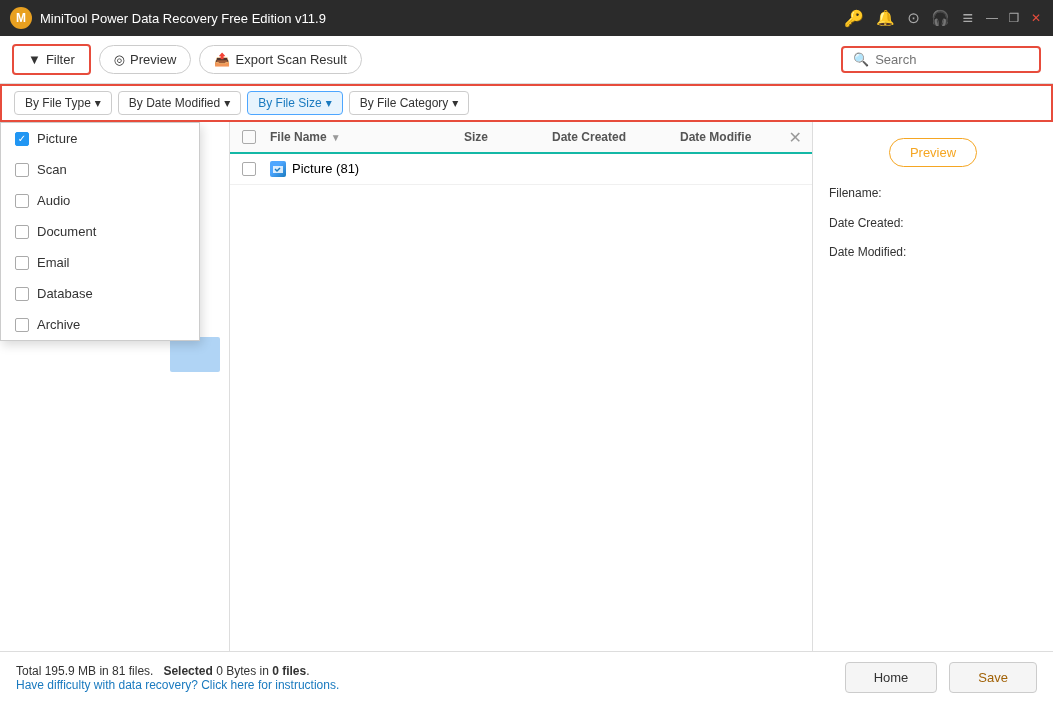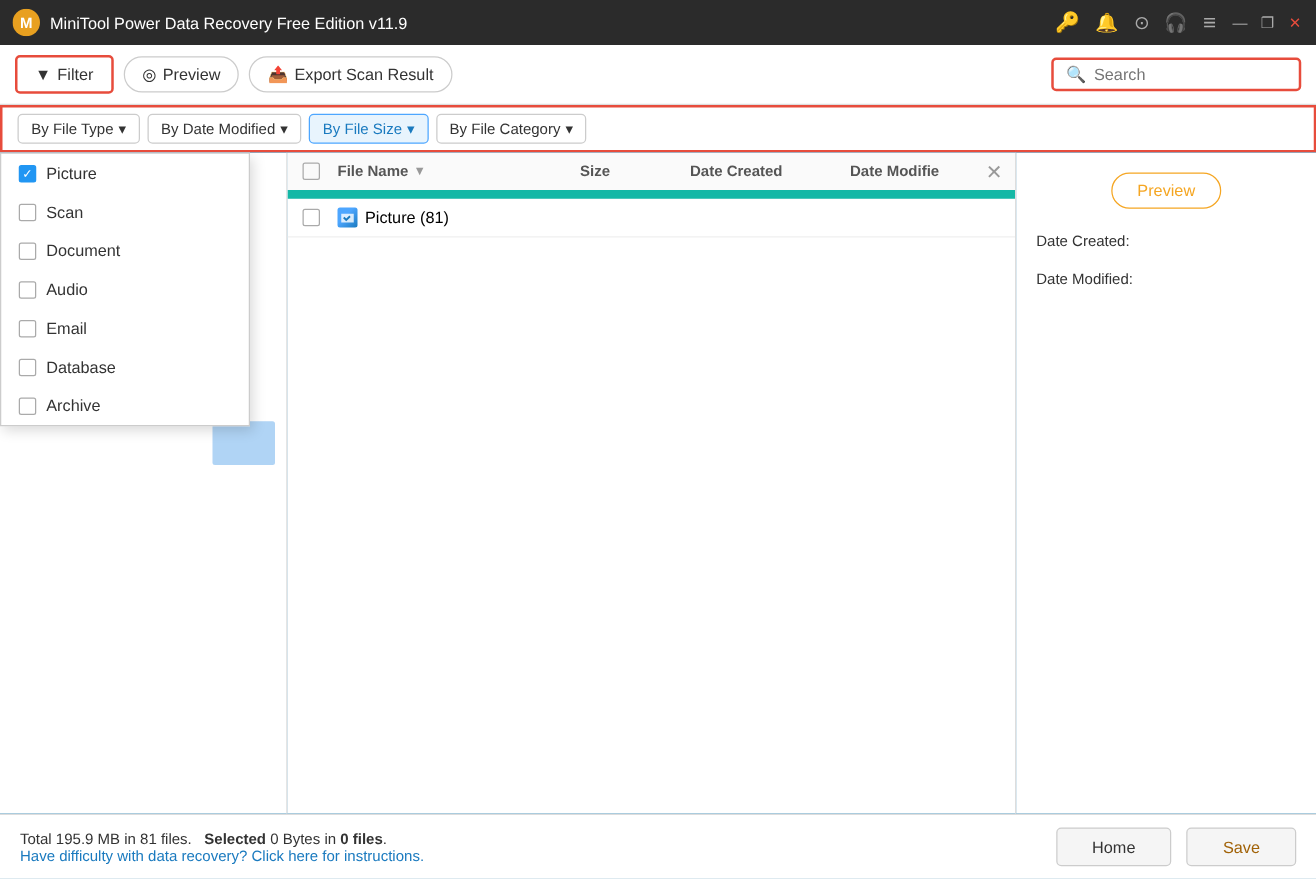--- a/index.html
+++ b/index.html
@@ -118,21 +118,21 @@
       background: #e8f4fd;
       border-color: #4da6ff;
       color: #1a7abf;
     }
 
     
     .main-content {
       display: flex;
       flex: 1;
       overflow: hidden;
-      background: #0369a1;
+      background: #fde047;
       position: relative;
     }
 
     
     .left-panel {
       width: 230px;
       background: #fff;
       border-right: 1px solid #ddd;
       flex-shrink: 0;
       position: relative;
@@ -194,21 +194,21 @@
       flex: 1;
       background: #fff;
       border-right: 1px solid #ddd;
       display: flex;
       flex-direction: column;
       overflow: hidden;
     }
     .file-list-header {
       display: flex;
       align-items: center;
-      border-bottom: 7px solid #14b8a6;
+      border-bottom: 2px solid #14b8a6;
       padding: 8px 12px;
       background: #fafafa;
       gap: 8px;
     }
     .file-list-header-cell {
       font-size: 12px;
       font-weight: 600;
       color: #555;
     }
     .file-list-header-cell.name { flex: 2; display: flex; align-items: center; gap: 4px; }
@@ -396,25 +396,25 @@
       <div class="dropdown-item">
         <div class="checkbox checked"></div>
         <span>Picture</span>
       </div>
       <div class="dropdown-item">
         <div class="checkbox"></div>
         <span>Scan</span>
       </div>
       <div class="dropdown-item">
         <div class="checkbox"></div>
+        <span>Audio</span>
+      </div>
+      <div class="dropdown-item">
+        <div class="checkbox"></div>
         <span>Document</span>
-      </div>
-      <div class="dropdown-item">
-        <div class="checkbox"></div>
-        <span>Audio</span>
       </div>
       <div class="dropdown-item">
         <div class="checkbox"></div>
         <span>Email</span>
       </div>
       <div class="dropdown-item">
         <div class="checkbox"></div>
         <span>Database</span>
       </div>
       <div class="dropdown-item">
@@ -456,20 +456,23 @@
       </div>
       <div class="file-size-cell"></div>
       <div class="file-date-cell"></div>
       <div class="file-date-cell"></div>
     </div>
   </div>
 
   <div class="right-panel">
     <button class="preview-btn">Preview</button>
     <div class="meta-row">
+      <span class="meta-label">Filename:</span>
+    </div>
+    <div class="meta-row">
       <span class="meta-label">Date Created:</span>
     </div>
     <div class="meta-row">
       <span class="meta-label">Date Modified:</span>
     </div>
   </div>
 
 </div>
 
 <div class="status-bar">

